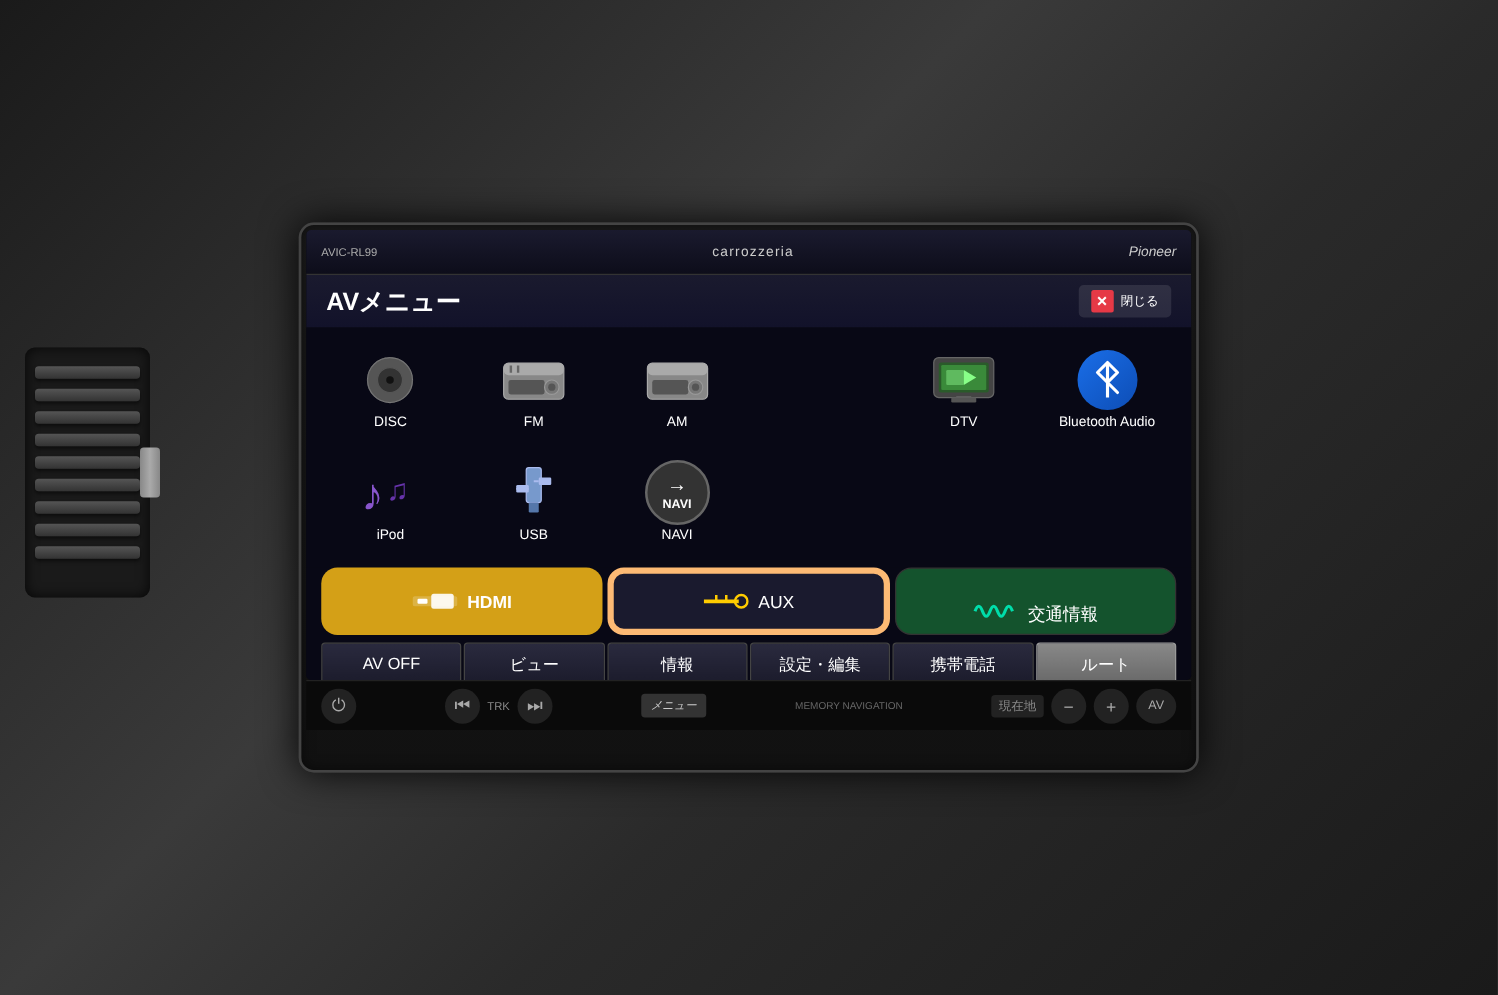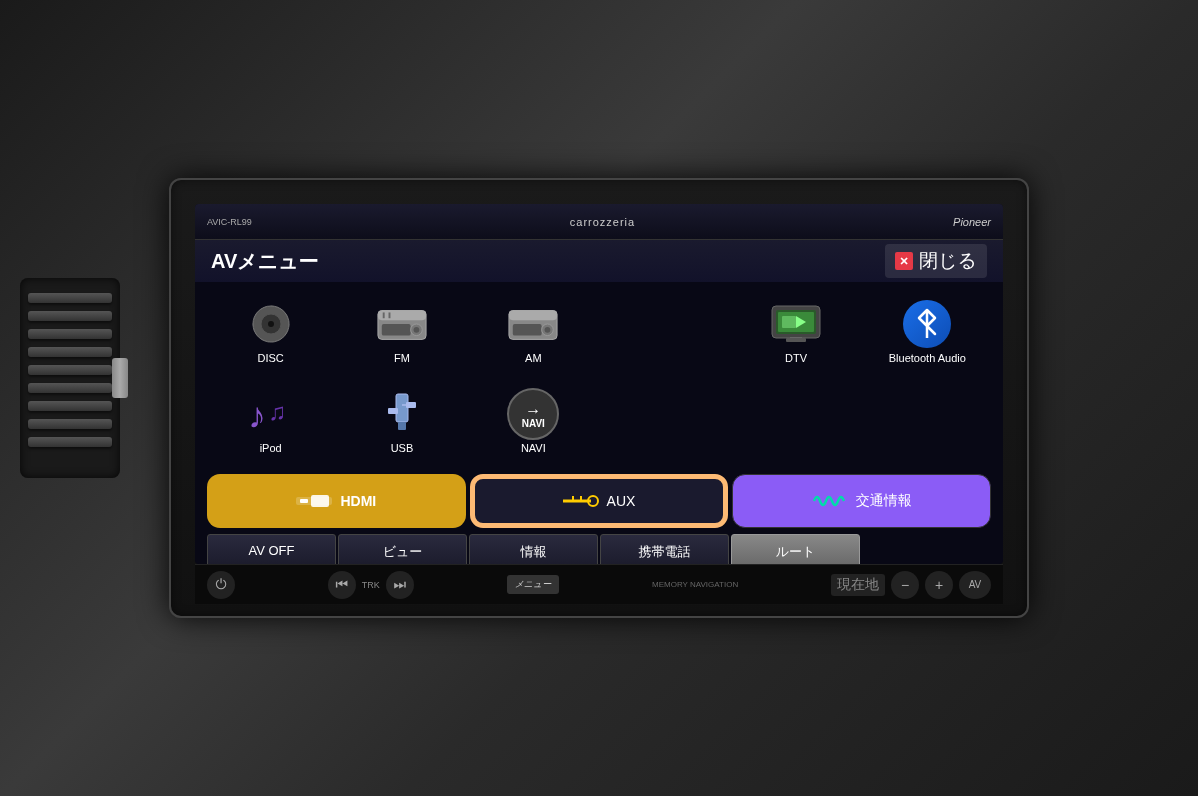--- a/index.html
+++ b/index.html
@@ -53,25 +53,25 @@
       top: 50%;
       transform: translateY(-50%);
       width: 16px;
       height: 40px;
       background: linear-gradient(to right, #888, #aaa, #888);
       border-radius: 3px;
     }
 
     
     .head-unit-bezel {
-      width: 860px;
+      width: 720px;
       height: 440px;
       background: linear-gradient(to bottom, #1a1a1a, #111);
       border-radius: 12px;
-      padding: 24px;
+      padding: 4px;
       box-shadow: 0 0 30px rgba(0,0,0,0.9), inset 0 0 10px rgba(0,0,0,0.5);
       border: 2px solid #444;
       position: relative;
     }
 
     
     .screen {
       width: 100%;
       height: 360px;
       background: #0a0a15;
@@ -135,21 +135,21 @@
       display: flex;
       align-items: center;
       justify-content: center;
       border-radius: 2px;
       color: white;
       font-size: 11px;
       font-weight: bold;
     }
     .close-label {
       color: #ffffff;
-      font-size: 19px;
+      font-size: 10px;
     }
 
     
     .menu-grid {
       background: #080815;
       padding: 8px 12px;
       display: grid;
       grid-template-columns: repeat(6, 1fr);
       gap: 4px;
       height: 192px;
@@ -238,22 +238,23 @@
     }
 
     .hdmi-item {
       background: #d4a017;
     }
     .aux-item {
       background: #1a1a2e;
       border: 5px solid #fdba74;
     }
     .traffic-item {
-      background: #8b5cf6;
+      background: #14532d;
       border: 1px solid #333;
+      align-items: flex-end;
     }
 
     
     .status-bar {
       display: grid;
       grid-template-columns: repeat(6, 1fr);
       gap: 2px;
       padding: 2px 12px 4px;
       background: #080815;
     }
@@ -328,21 +329,21 @@
     .ctrl-text {
       color: #666;
       font-size: 8px;
     }
 
     .ctrl-small-btn {
       background: #222;
       border-radius: 3px;
       padding: 2px 6px;
       color: #888;
-      font-size: 14px;
+      font-size: 10px;
       cursor: pointer;
     }
 
   </style>
 </head>
 <body>
 
 <div class="car-dashboard">
 
   <div class="vent-left">
@@ -518,20 +519,23 @@
         <div class="status-btn">
           <span>AV OFF</span>
         </div>
         <div class="status-btn">
           <span>ビュー</span>
         </div>
         <div class="status-btn">
           <span>情報</span>
         </div>
         <div class="status-btn">
+          <span>設定・編集</span>
+        </div>
+        <div class="status-btn">
           <span>携帯電話</span>
         </div>
         <div class="status-btn-gray">
           <span>ルート</span>
         </div>
       </div>
 
     </div>
 
     <div class="control-bar">

